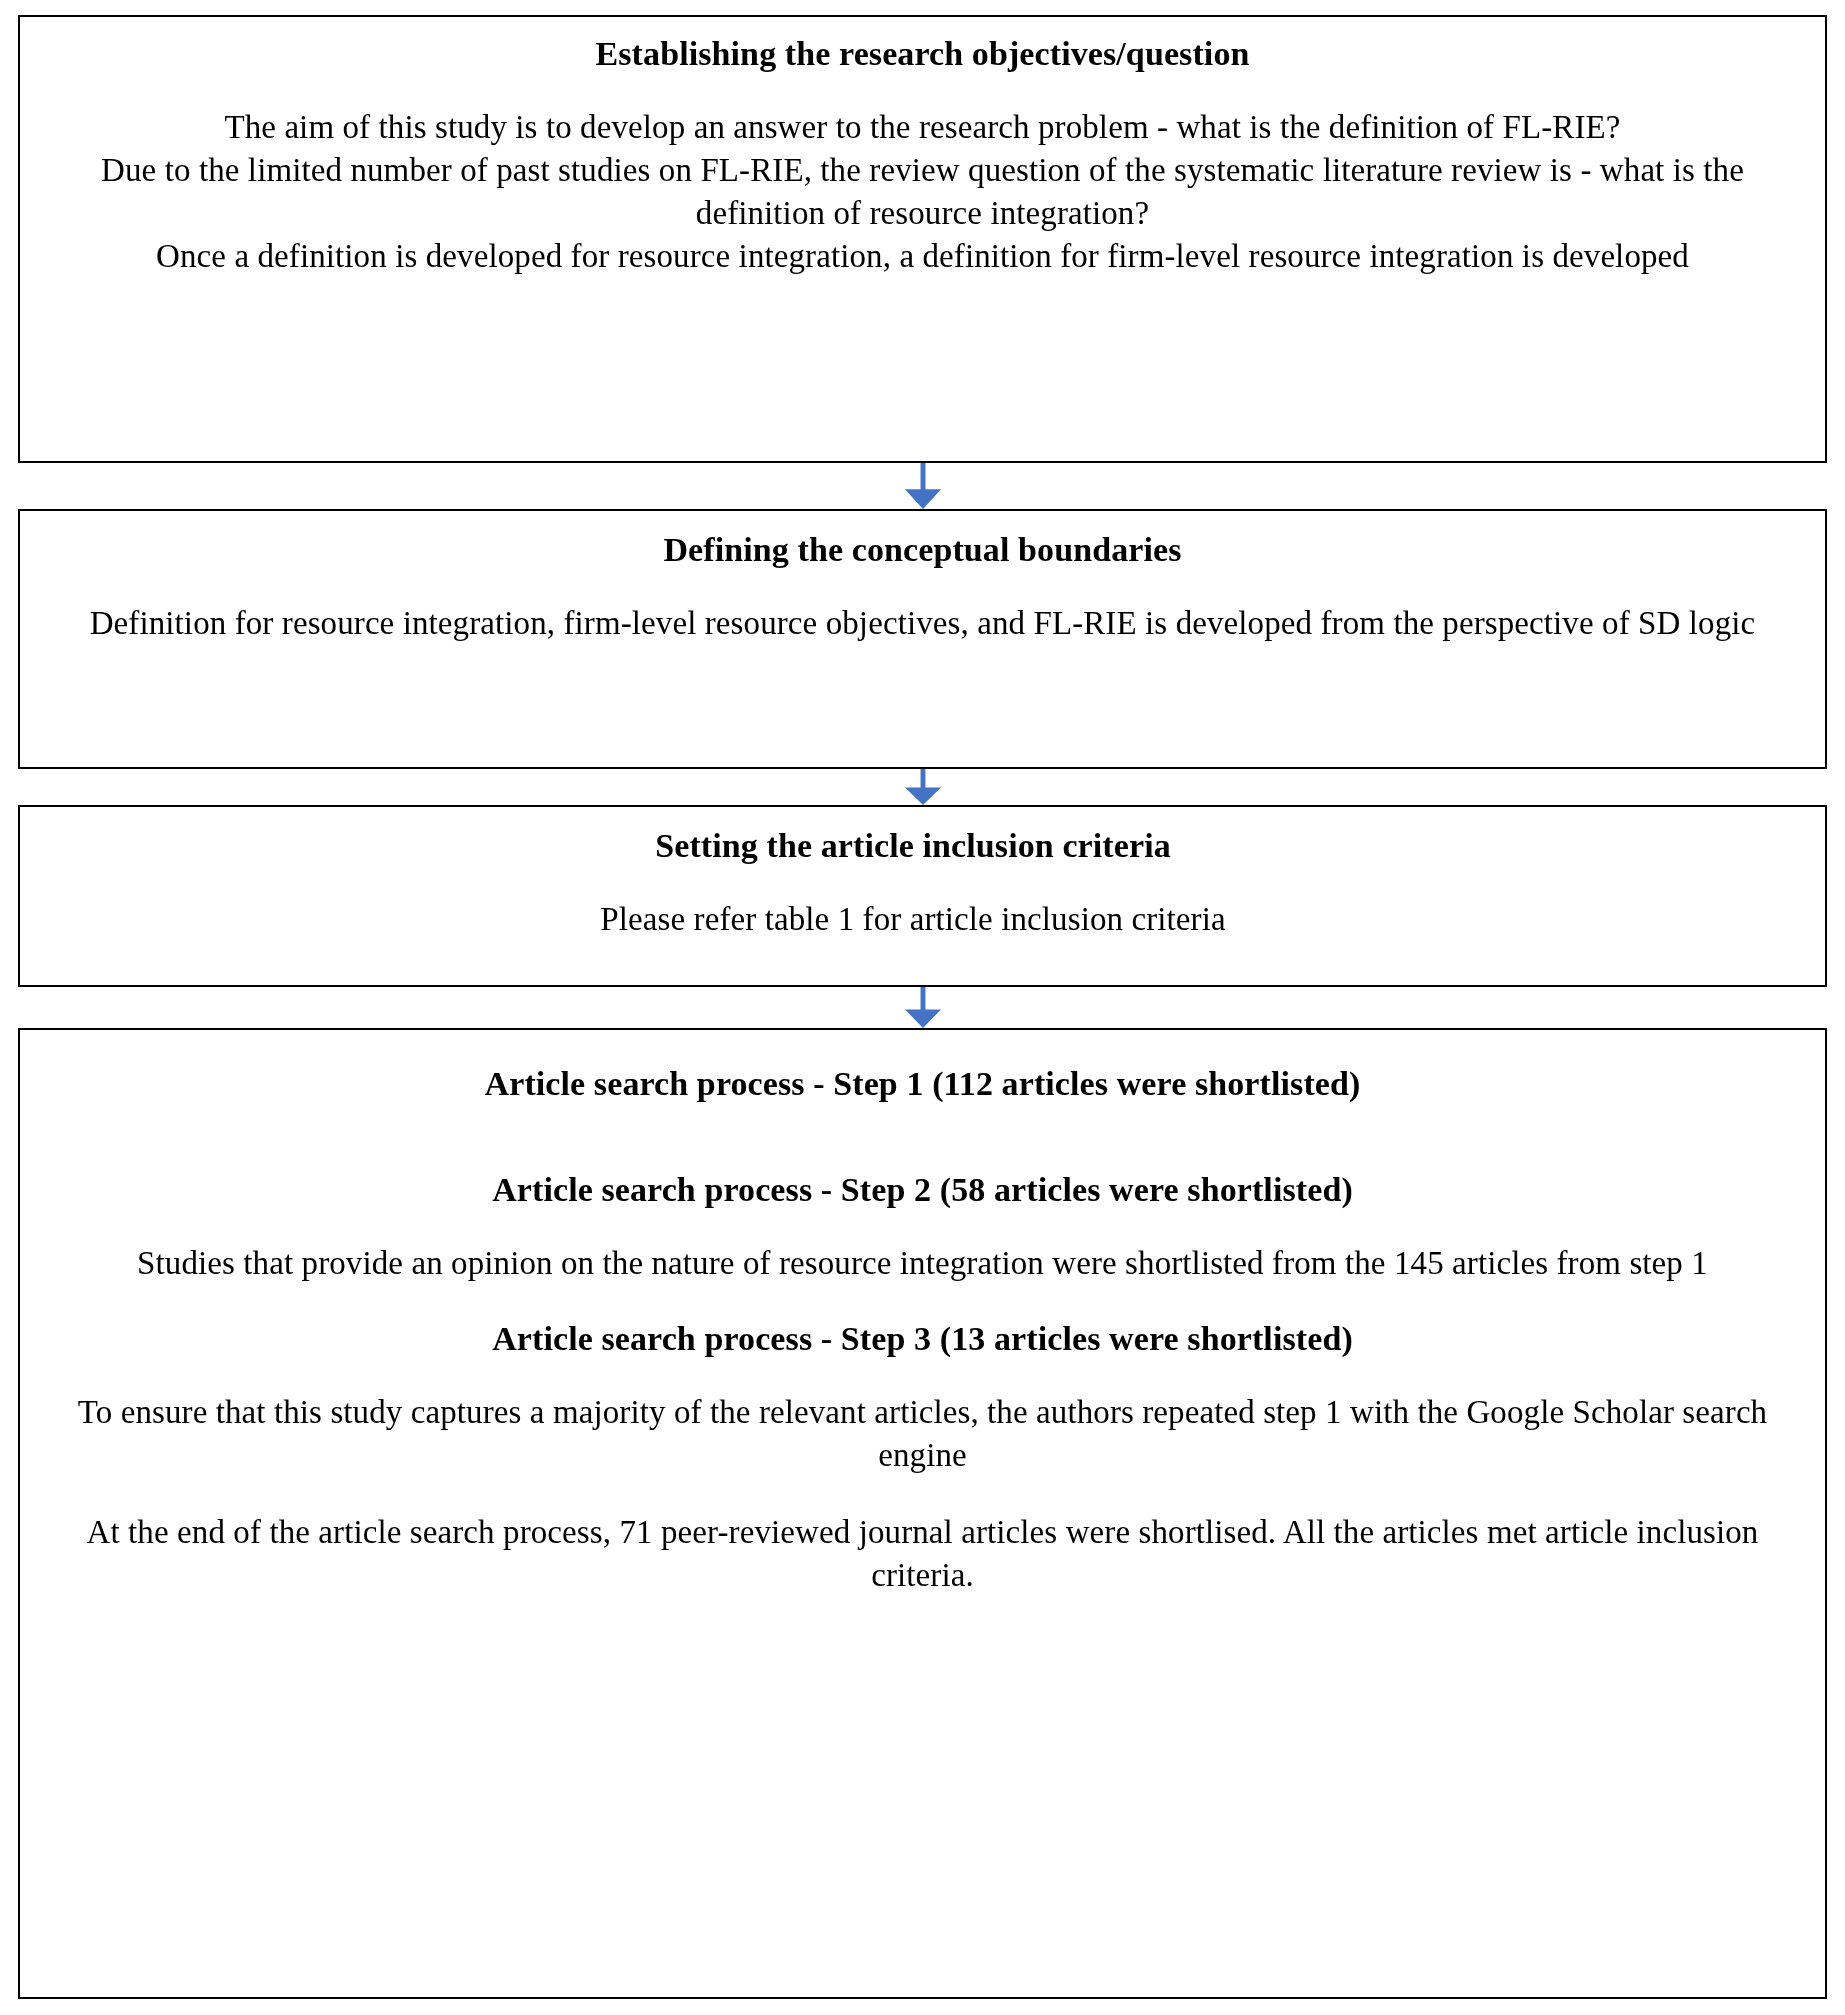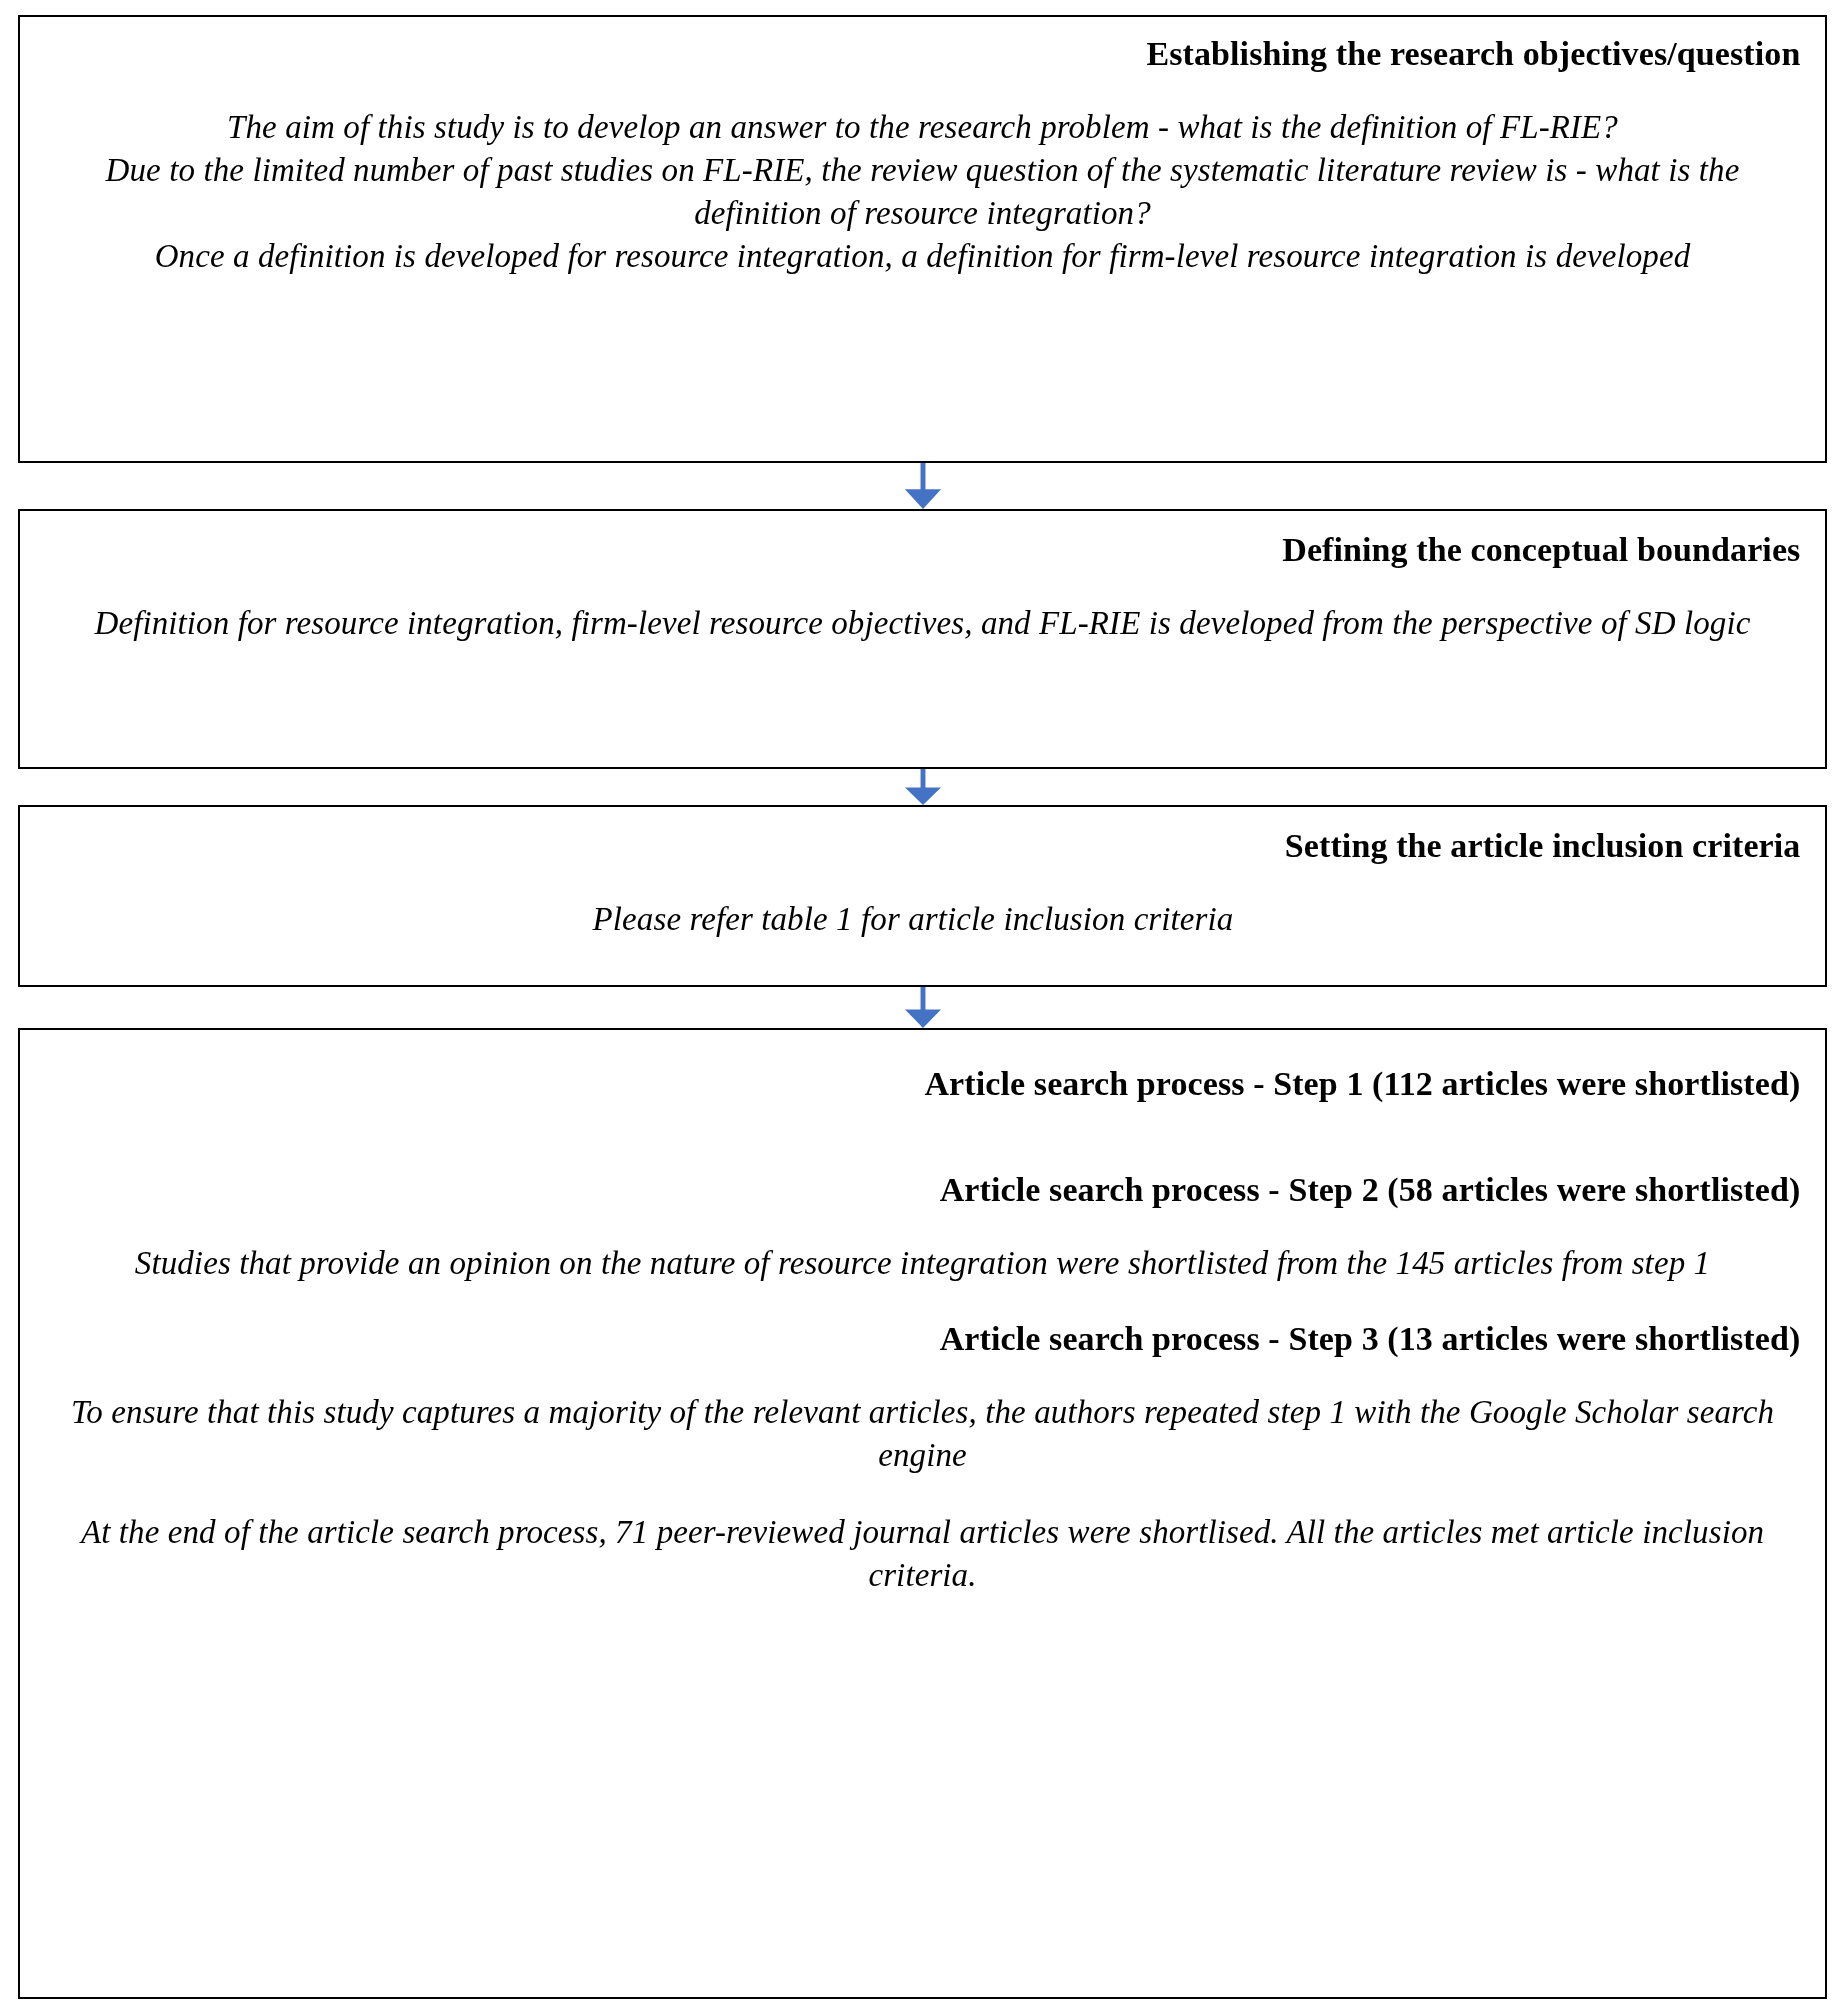--- a/index.html
+++ b/index.html
@@ -35,31 +35,30 @@
     display: flex;
     flex-direction: column;
     justify-content: flex-start;
   }
 
   .box-title {
     font-weight: bold;
     font-size: 34px;
     line-height: 1.18;
     margin: 0 0 4.4px 0;
-    text-align: right;
+    text-align: center;
     letter-spacing: 0.1px;
   }
 
   .box-para {
     font-size: 33px;
     line-height: 1.30;
     margin: 0;
     text-align: center;
     letter-spacing: 0.1px;
-    font-style: italic;
   }
 
   .spacer-line {
     height: 34px;
   }
 
   
   .arrow {
     position: relative;
     width: 100%;

